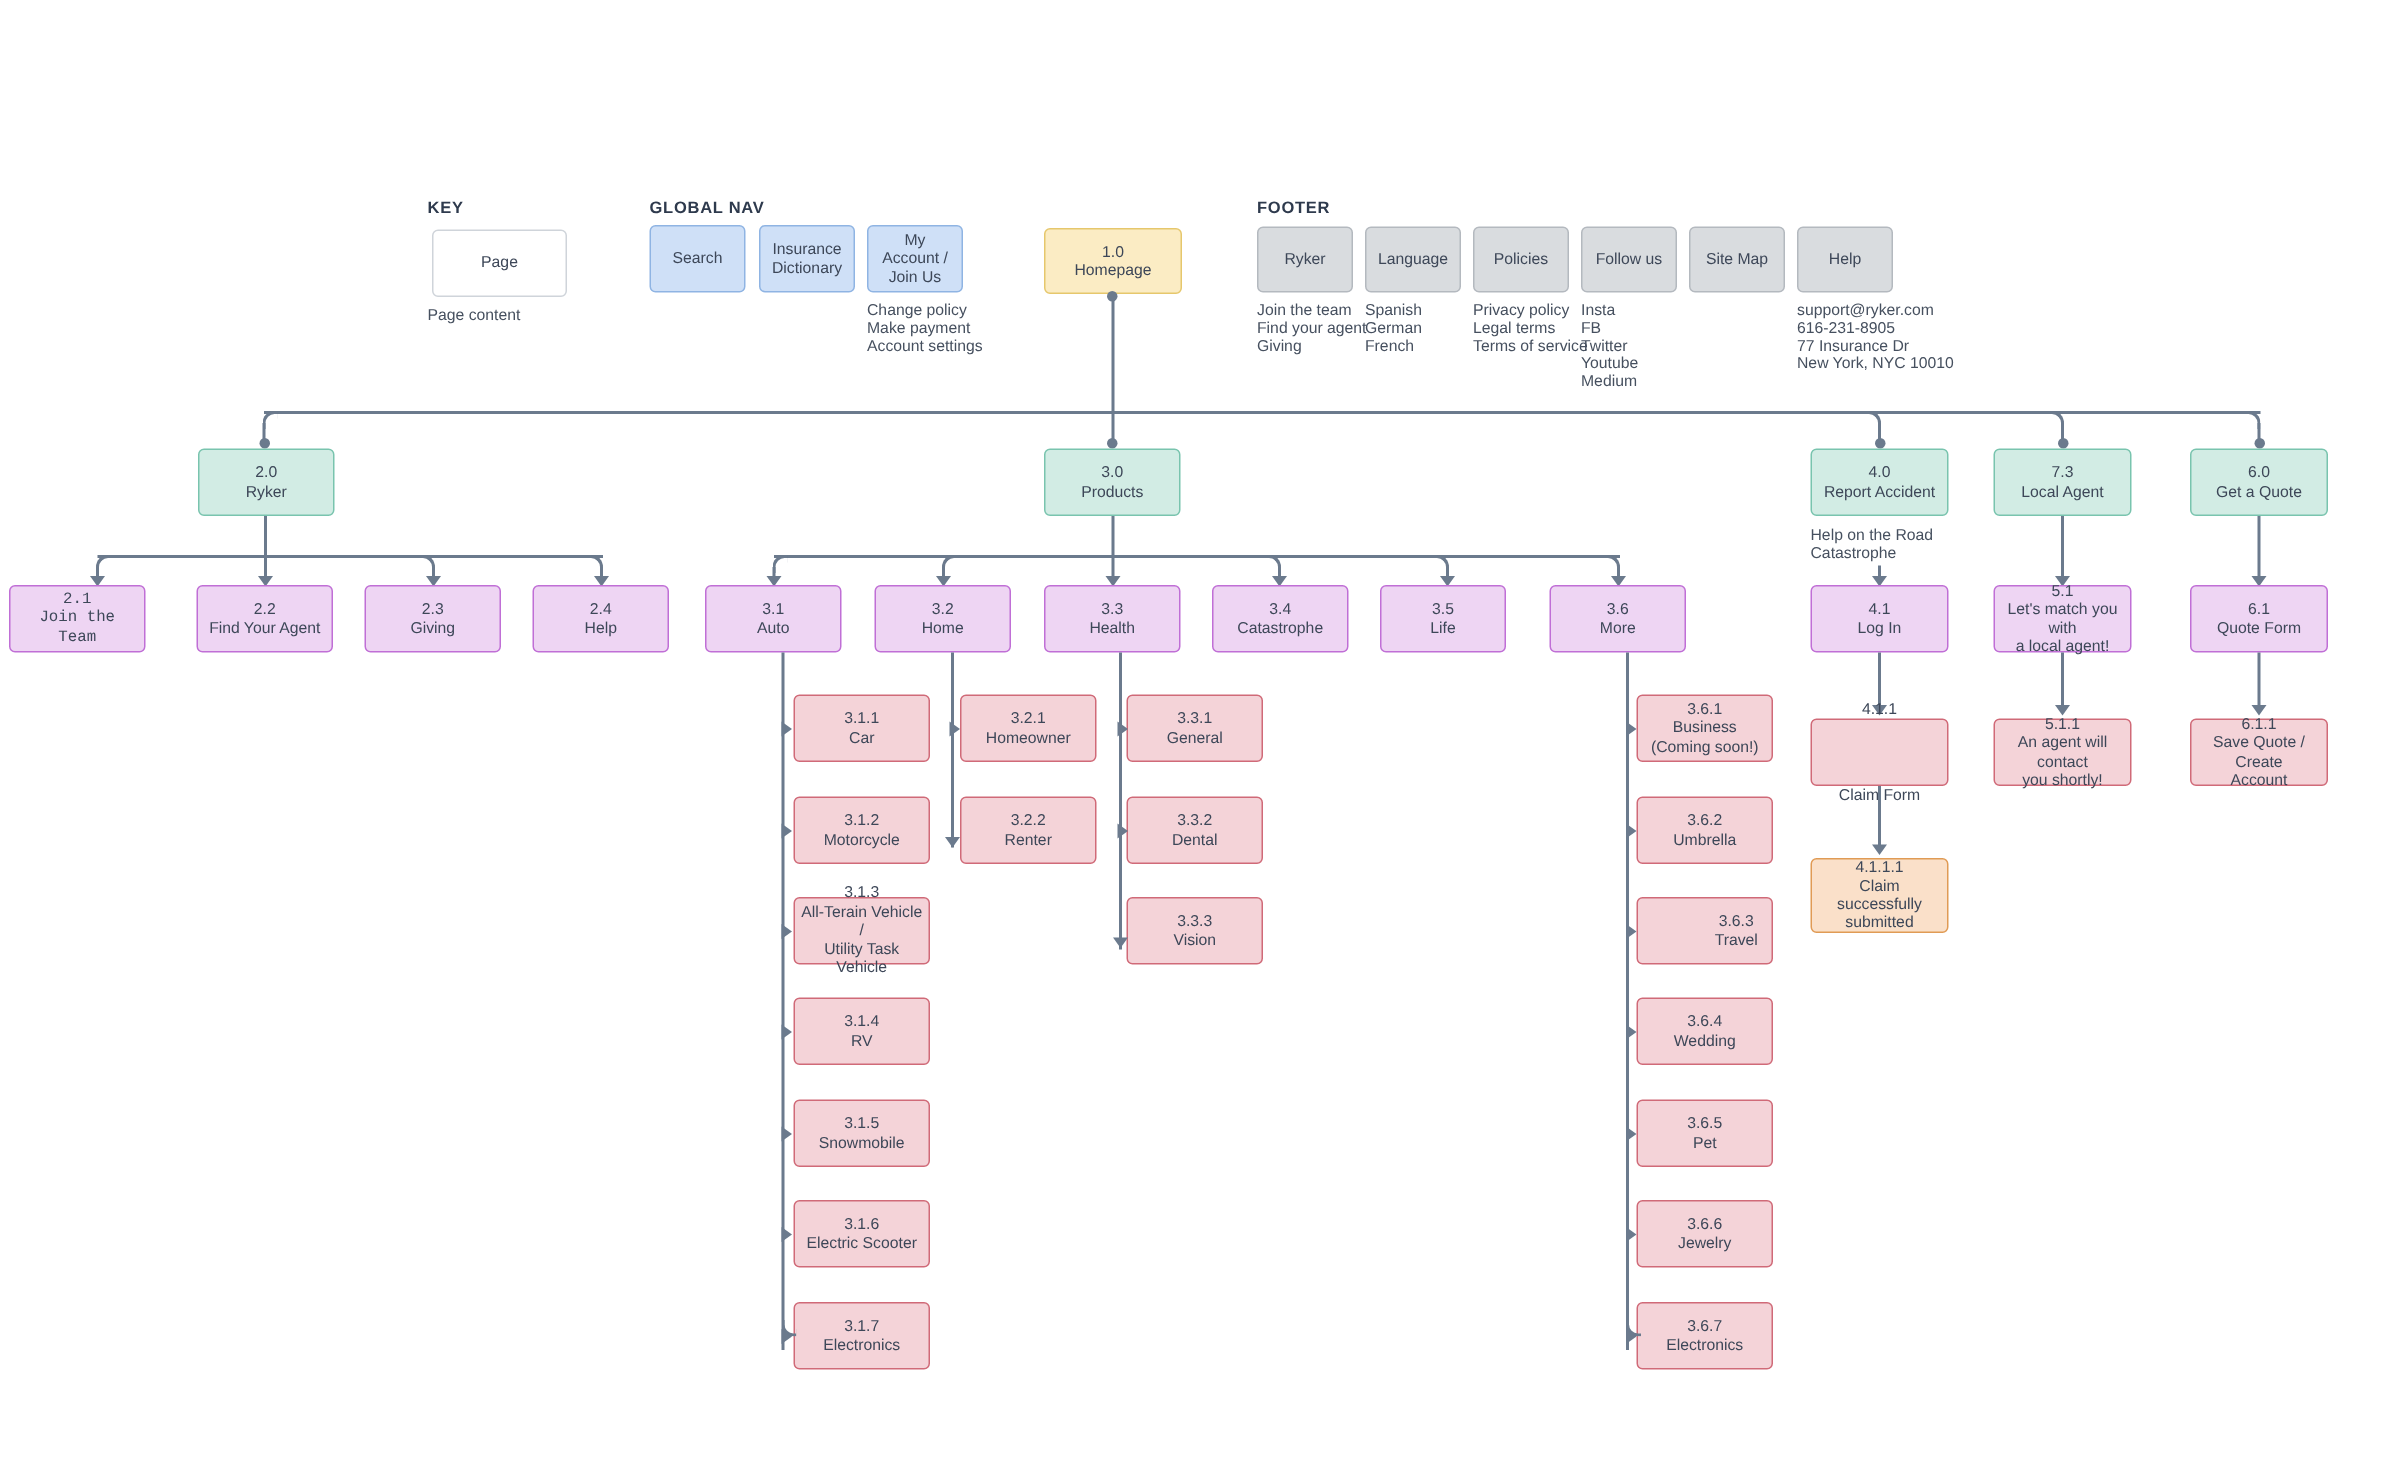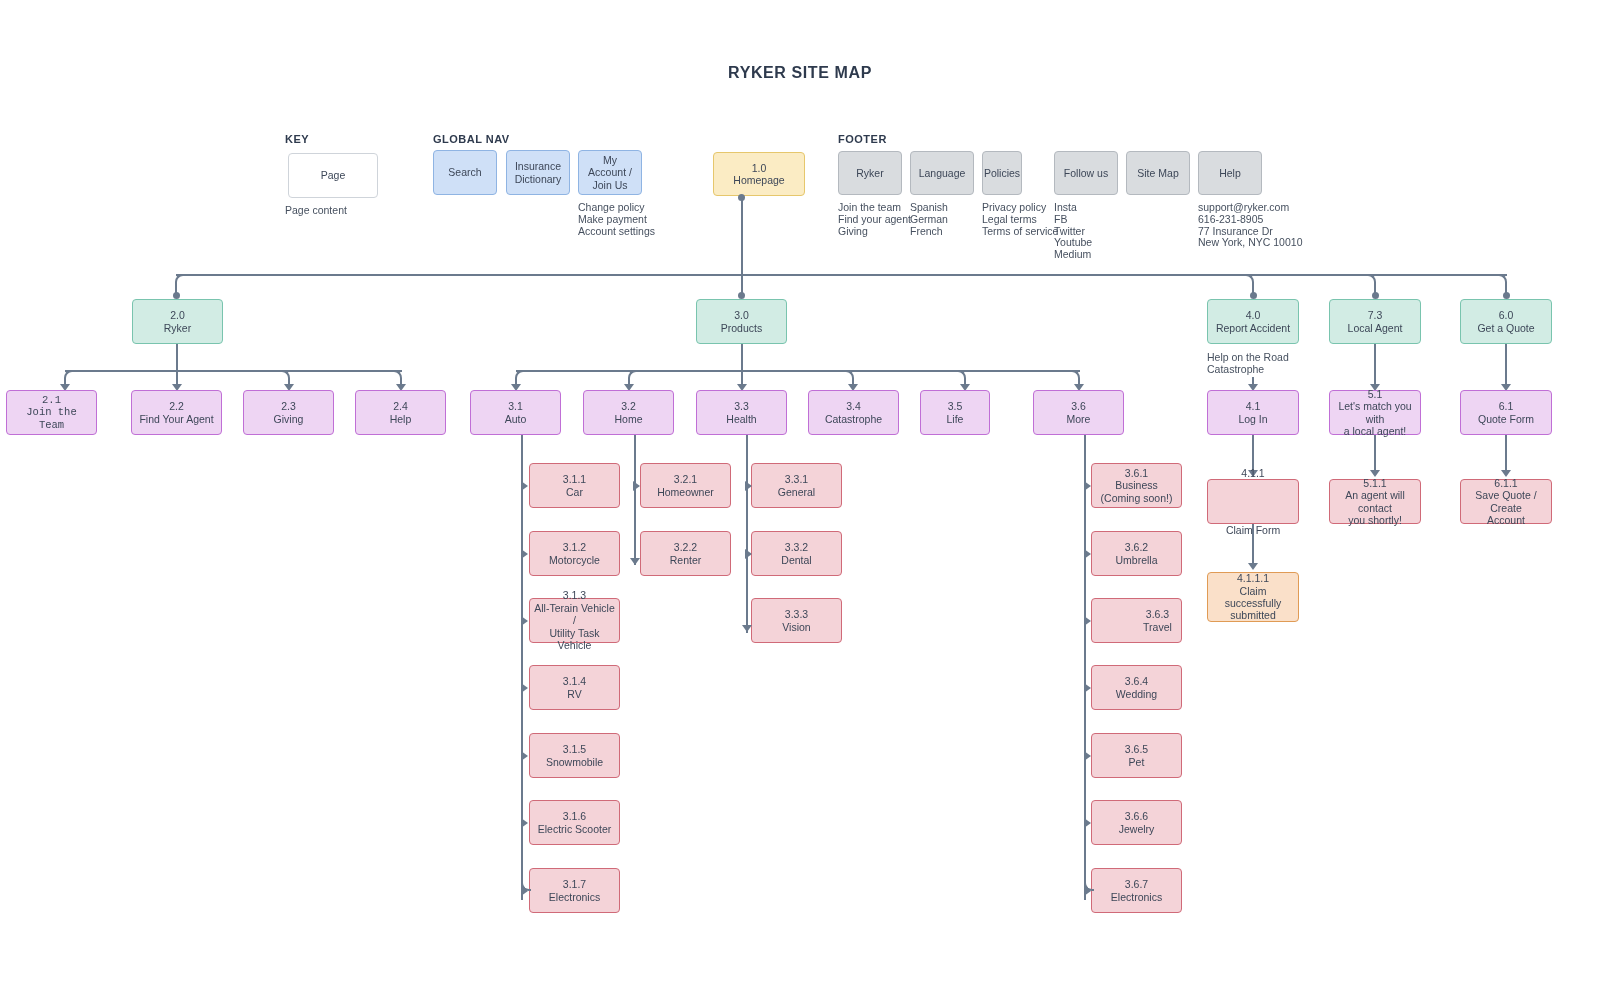--- a/index.html
+++ b/index.html
@@ -32,21 +32,21 @@
   .node{
     position:absolute;box-sizing:border-box;
     border-radius:4px;border:1.3px solid #bbb;
     display:flex;align-items:center;justify-content:center;
     text-align:center;font-size:10.5px;line-height:12.4px;
     color:#3d4758;padding:2px 4px;white-space:pre-line;
   }
   .n-key   {background:#ffffff;border-color:#cfd4da;}
   .n-nav   {background:#cfe0f7;border-color:#8fb4e3;}
   .n-foot  {background:#d9dcdf;border-color:#b4b9bf;}
-  .n-home  {background:#fbecc4;border-color:#e6c76c;margin-left:17px;}
+  .n-home  {background:#fbecc4;border-color:#e6c76c;}
   .n-green {background:#d2ece4;border-color:#79c4ae;}
   .n-purple{background:#eed5f3;border-color:#c06fd6;}
   .n-pink  {background:#f4d3d8;border-color:#d06a78;}
   .n-orange{background:#fae0c9;border-color:#e09b55;}
 
   
   .ln{position:absolute;background:#6b7a8d;}
   .v{width:2px;}
   .h{height:2px;}
   .dot{
@@ -69,21 +69,20 @@
     position:absolute;width:0;height:0;
     border-top:5px solid transparent;border-bottom:5px solid transparent;
     border-left:7px solid #6b7a8d;
   }
 </style>
 </head>
 <body>
 
 <div id="canvas">
 
-  <div class="title">RYKER SITE MAP</div>
 
   <div class="section-label" style="left:285px;top:133px;">KEY</div>
   <div class="node n-key" style="left:288px;top:153px;width:90px;height:45px;">Page</div>
   <div class="note" style="left:285px;top:205px;">Page content</div>
 
   <div class="section-label" style="left:433px;top:133px;">GLOBAL NAV</div>
   <div class="node n-nav" style="left:433px;top:150px;width:64px;height:45px;">Search</div>
   <div class="node n-nav" style="left:506px;top:150px;width:64px;height:45px;">Insurance
 Dictionary</div>
   <div class="node n-nav" style="left:578px;top:150px;width:64px;height:45px;">My Account /
@@ -97,21 +96,21 @@
   <div class="node n-foot" style="left:838px;top:151px;width:64px;height:44px;">Ryker</div>
   <div class="note" style="left:838px;top:202px;">Join the team
 Find your agent
 Giving</div>
 
   <div class="node n-foot" style="left:910px;top:151px;width:64px;height:44px;">Language</div>
   <div class="note" style="left:910px;top:202px;">Spanish
 German
 French</div>
 
-  <div class="node n-foot" style="left:982px;top:151px;width:40px;height:44px;">Policies</div>
+  <div class="node n-foot" style="left:982px;top:151px;width:64px;height:44px;">Policies</div>
   <div class="note" style="left:982px;top:202px;">Privacy policy
 Legal terms
 Terms of service</div>
 
   <div class="node n-foot" style="left:1054px;top:151px;width:64px;height:44px;">Follow us</div>
   <div class="note" style="left:1054px;top:202px;">Insta
 FB
 Twitter
 Youtube
 Medium</div>
@@ -237,21 +236,21 @@
     <span>Home</span>
   </div>
   <div class="node n-purple" style="left:696px;top:390px;width:91px;height:45px;flex-direction:column;">
     <span>3.3</span>
     <span>Health</span>
   </div>
   <div class="node n-purple" style="left:808px;top:390px;width:91px;height:45px;flex-direction:column;">
     <span>3.4</span>
     <span>Catastrophe</span>
   </div>
-  <div class="node n-purple" style="left:920px;top:390px;width:70px;height:45px;flex-direction:column;">
+  <div class="node n-purple" style="left:920px;top:390px;width:84px;height:45px;flex-direction:column;">
     <span>3.5</span>
     <span>Life</span>
   </div>
   <div class="node n-purple" style="left:1033px;top:390px;width:91px;height:45px;flex-direction:column;">
     <span>3.6</span>
     <span>More</span>
   </div>
 
   <div class="ln v" style="left:521px;top:435px;height:465px;"></div>
   <div class="node n-pink" style="left:529px;top:463px;width:91px;height:45px;flex-direction:column;">

